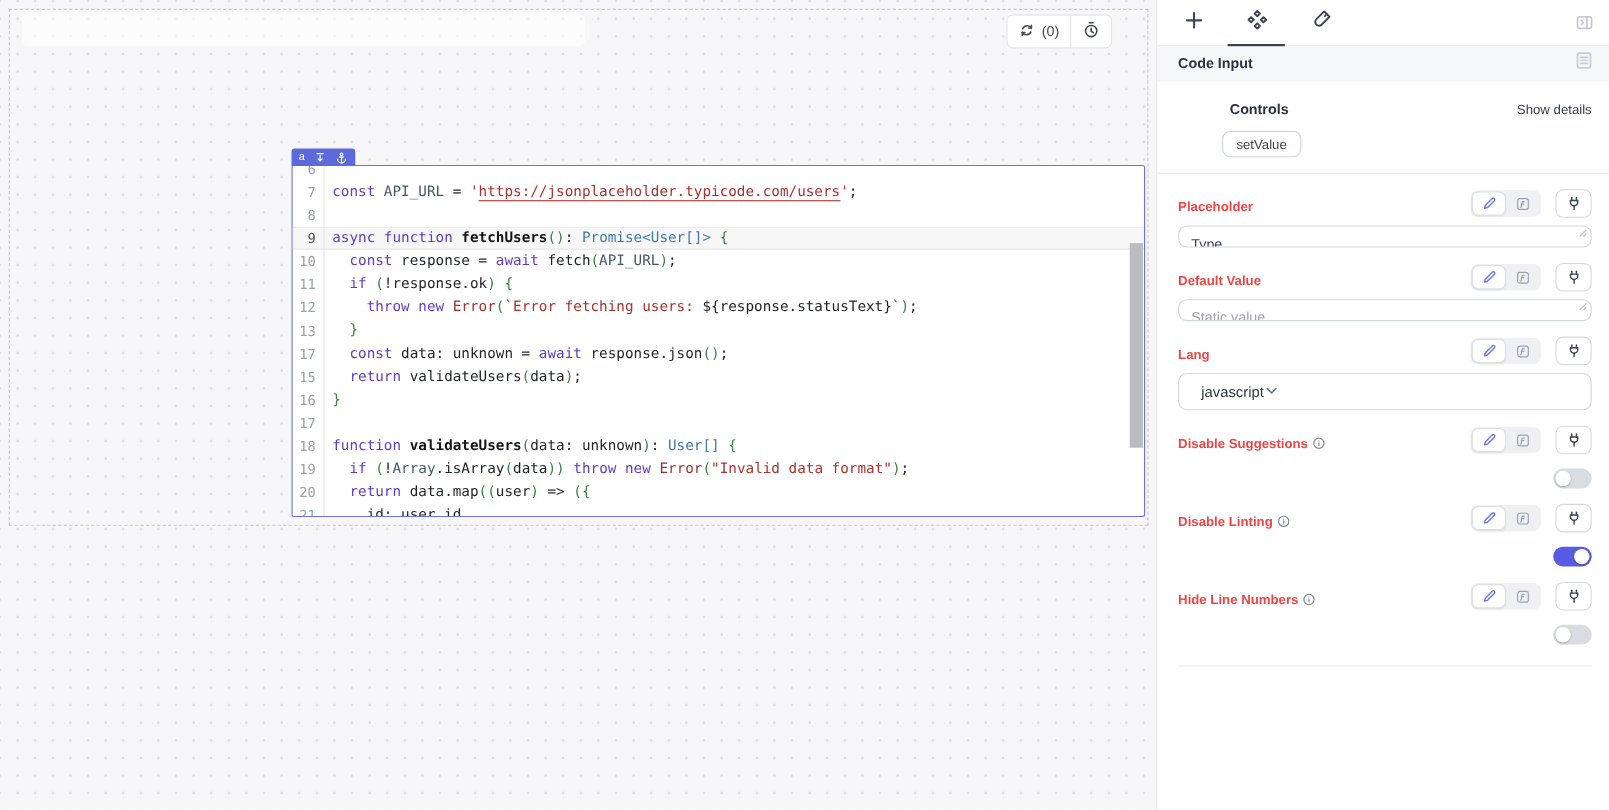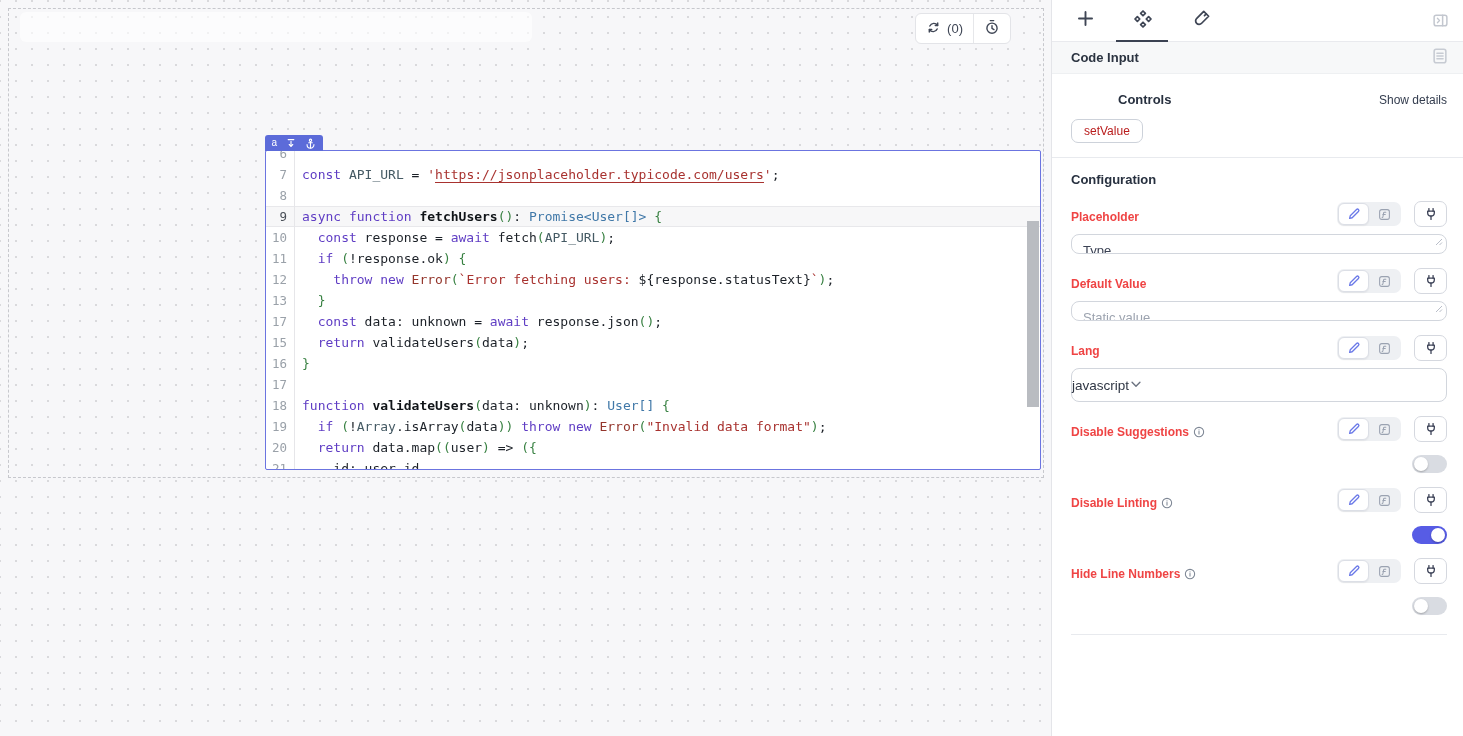--- a/index.html
+++ b/index.html
@@ -75,22 +75,22 @@
 
   .panel-titlebar { height:32px; background:#f7f8f9; border-bottom:1px solid #eef0f2;
                     display:flex; align-items:center; justify-content:space-between; padding:0 14px 0 19px; }
   .panel-titlebar .pt-title { font-size:13px; font-weight:bold; color:#2b3340; }
   .panel-titlebar .pt-icon { color:#c7cbd3; }
 
   .panel-body { padding:0 16px 0 19px; }
   .controls-head { display:flex; justify-content:space-between; align-items:baseline; margin-top:18px;margin-left:47px; }
   .sec-title { font-size:13px; font-weight:bold; color:#27303f; }
   .link-btn { font-size:12px; color:#333c4e; cursor:pointer; }
-  .chip { display:inline-block; margin-top:12px; padding:4px 12px; font-size:12px; color:#b91c1c;
-          border:1px solid #cdd2da; border-radius:7px; background:#fff; cursor:pointer; }
+  .chip { display:inline-block; margin-top:12px; padding:4px 12px; font-size:12px; color:#404040;
+          border:1px solid #cdd2da; border-radius:7px; background:#fff; cursor:pointer;margin-left:40px; }
   .hr { border-bottom:1px solid #e8eaee; margin:14px -16px 0 -19px; }
   .config-title { margin-top:14px; }
 
   .prop { margin-top:14px; }
   .prop-head { display:flex; justify-content:space-between; align-items:center; height:26px; }
   .prop-label { font-size:12px; font-weight:bold; color:#ef4444; align-self:flex-end; padding-bottom:3px; display:flex; align-items:center; gap:4px; }
   .prop-label svg { color:#7d8694; }
   .prop-ctl { display:flex; align-items:center; }
   .seg { display:flex; align-items:center; background:#eef0f3; border-radius:7px; padding:1px; height:24px; }
   .seg-btn { width:31px; height:22px; display:flex; align-items:center; justify-content:center;
@@ -100,21 +100,21 @@
               background:#fff; display:flex; align-items:center; justify-content:center; color:#3c4257; cursor:pointer; }
 
   .ta-wrap { position:relative; margin-top:7px; }
   textarea.prop-input { width:100%; height:20px; border:1px solid #d2d6dd; border-radius:8px;
       padding:8px 11px; font-family:"Liberation Sans",sans-serif; font-size:13px; color:#3b4254;
       resize:none; outline:none; display:block; background:#fff; overflow:hidden; }
   textarea.prop-input::placeholder { color:#9ca3af; }
   .ta-grip { position:absolute; right:4px; bottom:4px; color:#b9bec9; pointer-events:none; }
 
   .select { margin-top:7px; height:34px; border:1px solid #d2d6dd; border-radius:8px;
-            display:flex; align-items:center; padding:0 0;
+            display:flex; align-items:center; padding:0 20px;
             font-size:13.5px; color:#2f3644; cursor:pointer; background:#fff; }
   .select svg { color:#6b7280; }
 
   .toggle-row { display:flex; justify-content:flex-end; margin-top:13px; }
   .toggle { position:relative; width:35px; height:18px; border-radius:9px; background:#d9dce2; cursor:pointer; }
   .toggle .knob { position:absolute; top:2px; left:2px; width:14px; height:14px; border-radius:50%;
                   background:#fff; box-shadow:0 1px 2px rgba(0,0,0,.25); }
   .toggle.on { background:#575ce5; }
   .toggle.on .knob { left:auto; right:2px; }
 
@@ -251,21 +251,20 @@
     <div class="panel-body">
 
       <div class="controls-head">
         <span class="sec-title">Controls</span>
         <span class="link-btn">Show details</span>
       </div>
       <span class="chip">setValue</span>
 
       <div class="hr"></div>
 
-      <div class="sec-title config-title">Configuration</div>
 
       
       <div class="prop">
         <div class="prop-head">
           <span class="prop-label">Placeholder</span>
           <span class="prop-ctl">
             <span class="seg">
               <span class="seg-btn active">
                 <svg width="14" height="14" viewBox="0 0 16 16" fill="none" stroke="currentColor" stroke-width="1.5" stroke-linejoin="round">
                     <path d="M3 13l.7-2.9L10.9 2.9a1.5 1.5 0 0 1 2.2 2.2L5.9 12.3z"></path>

